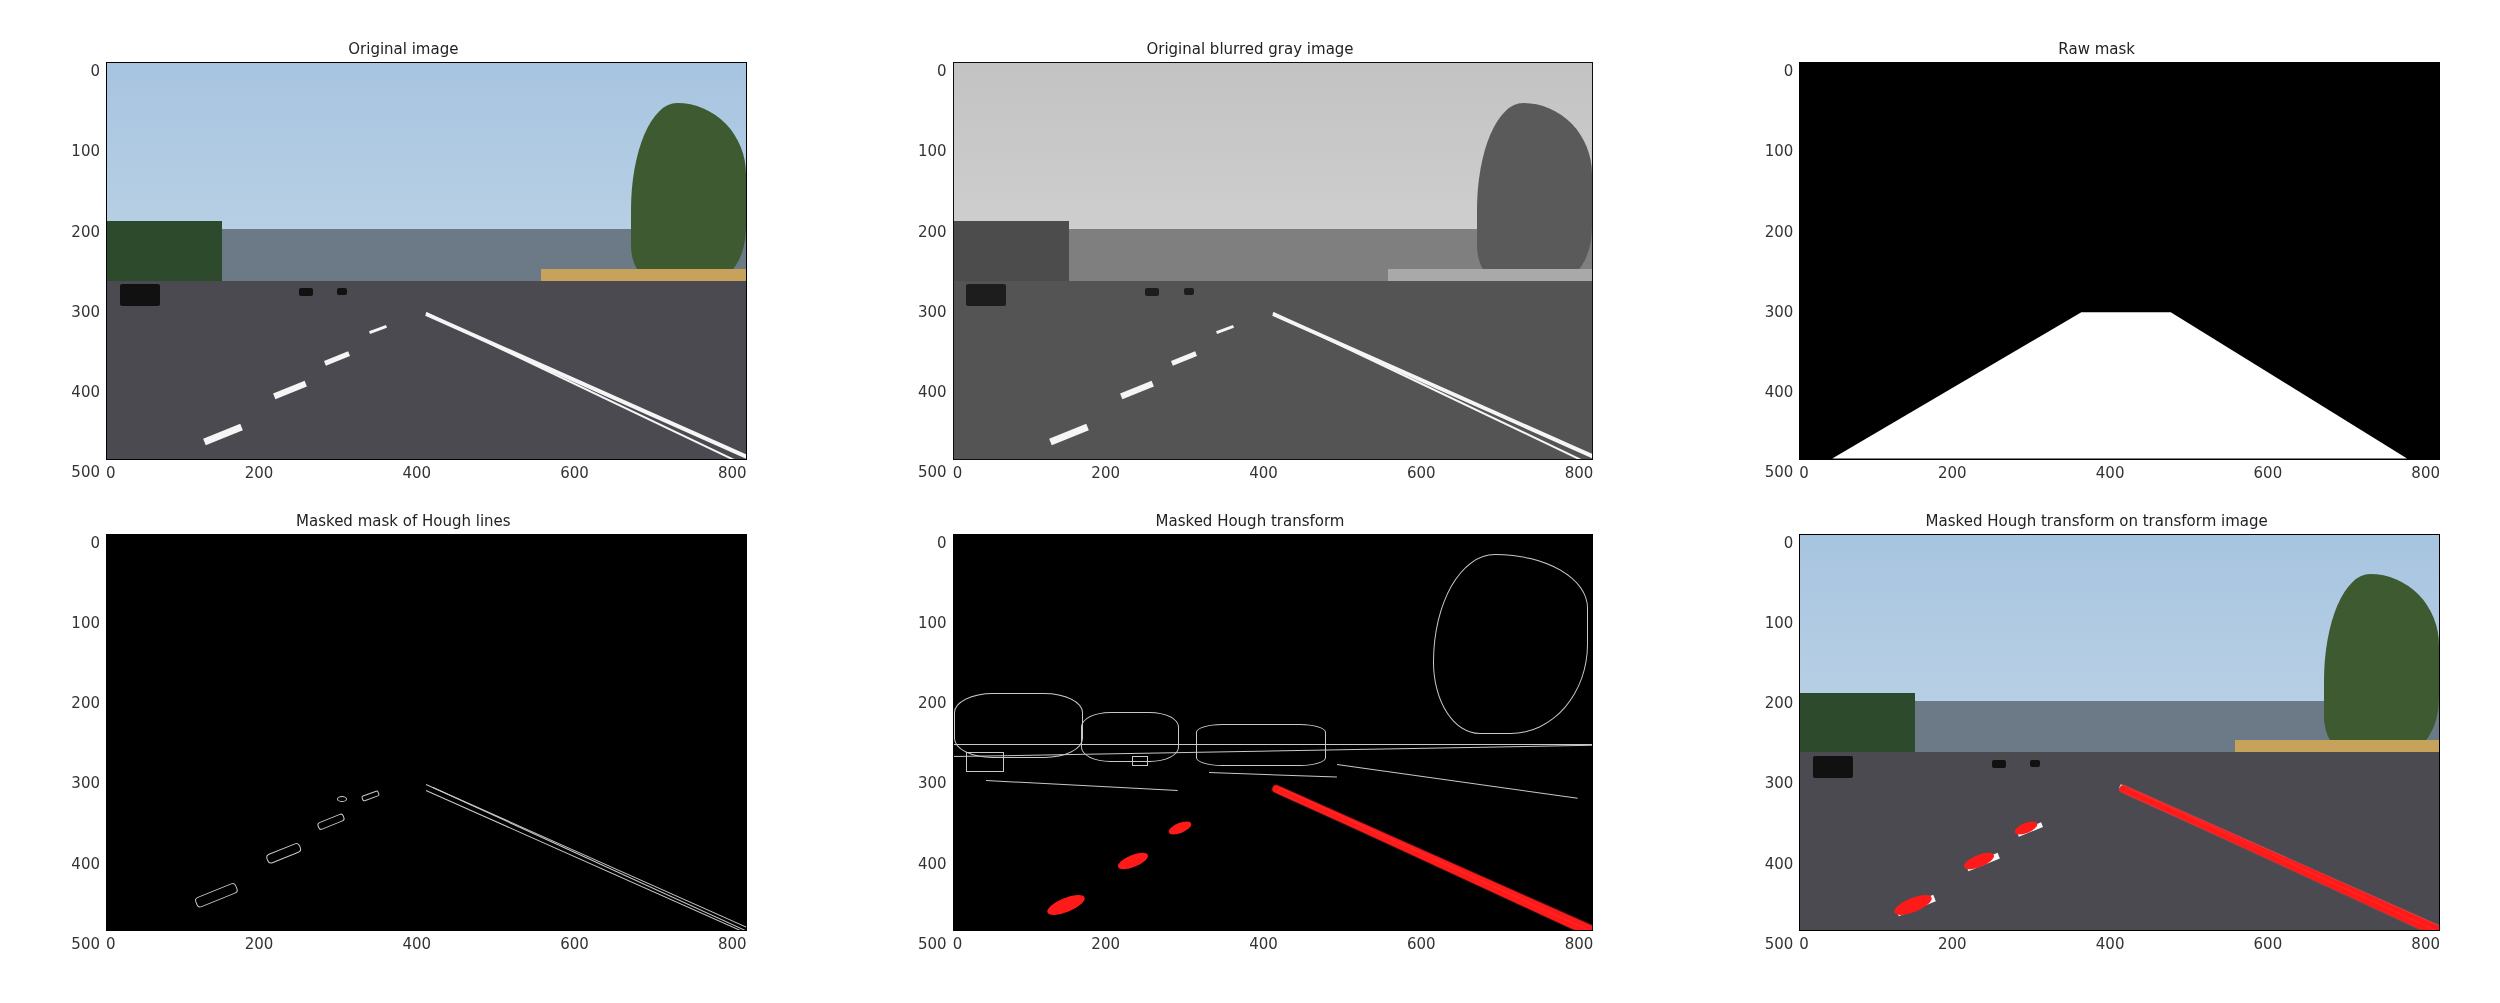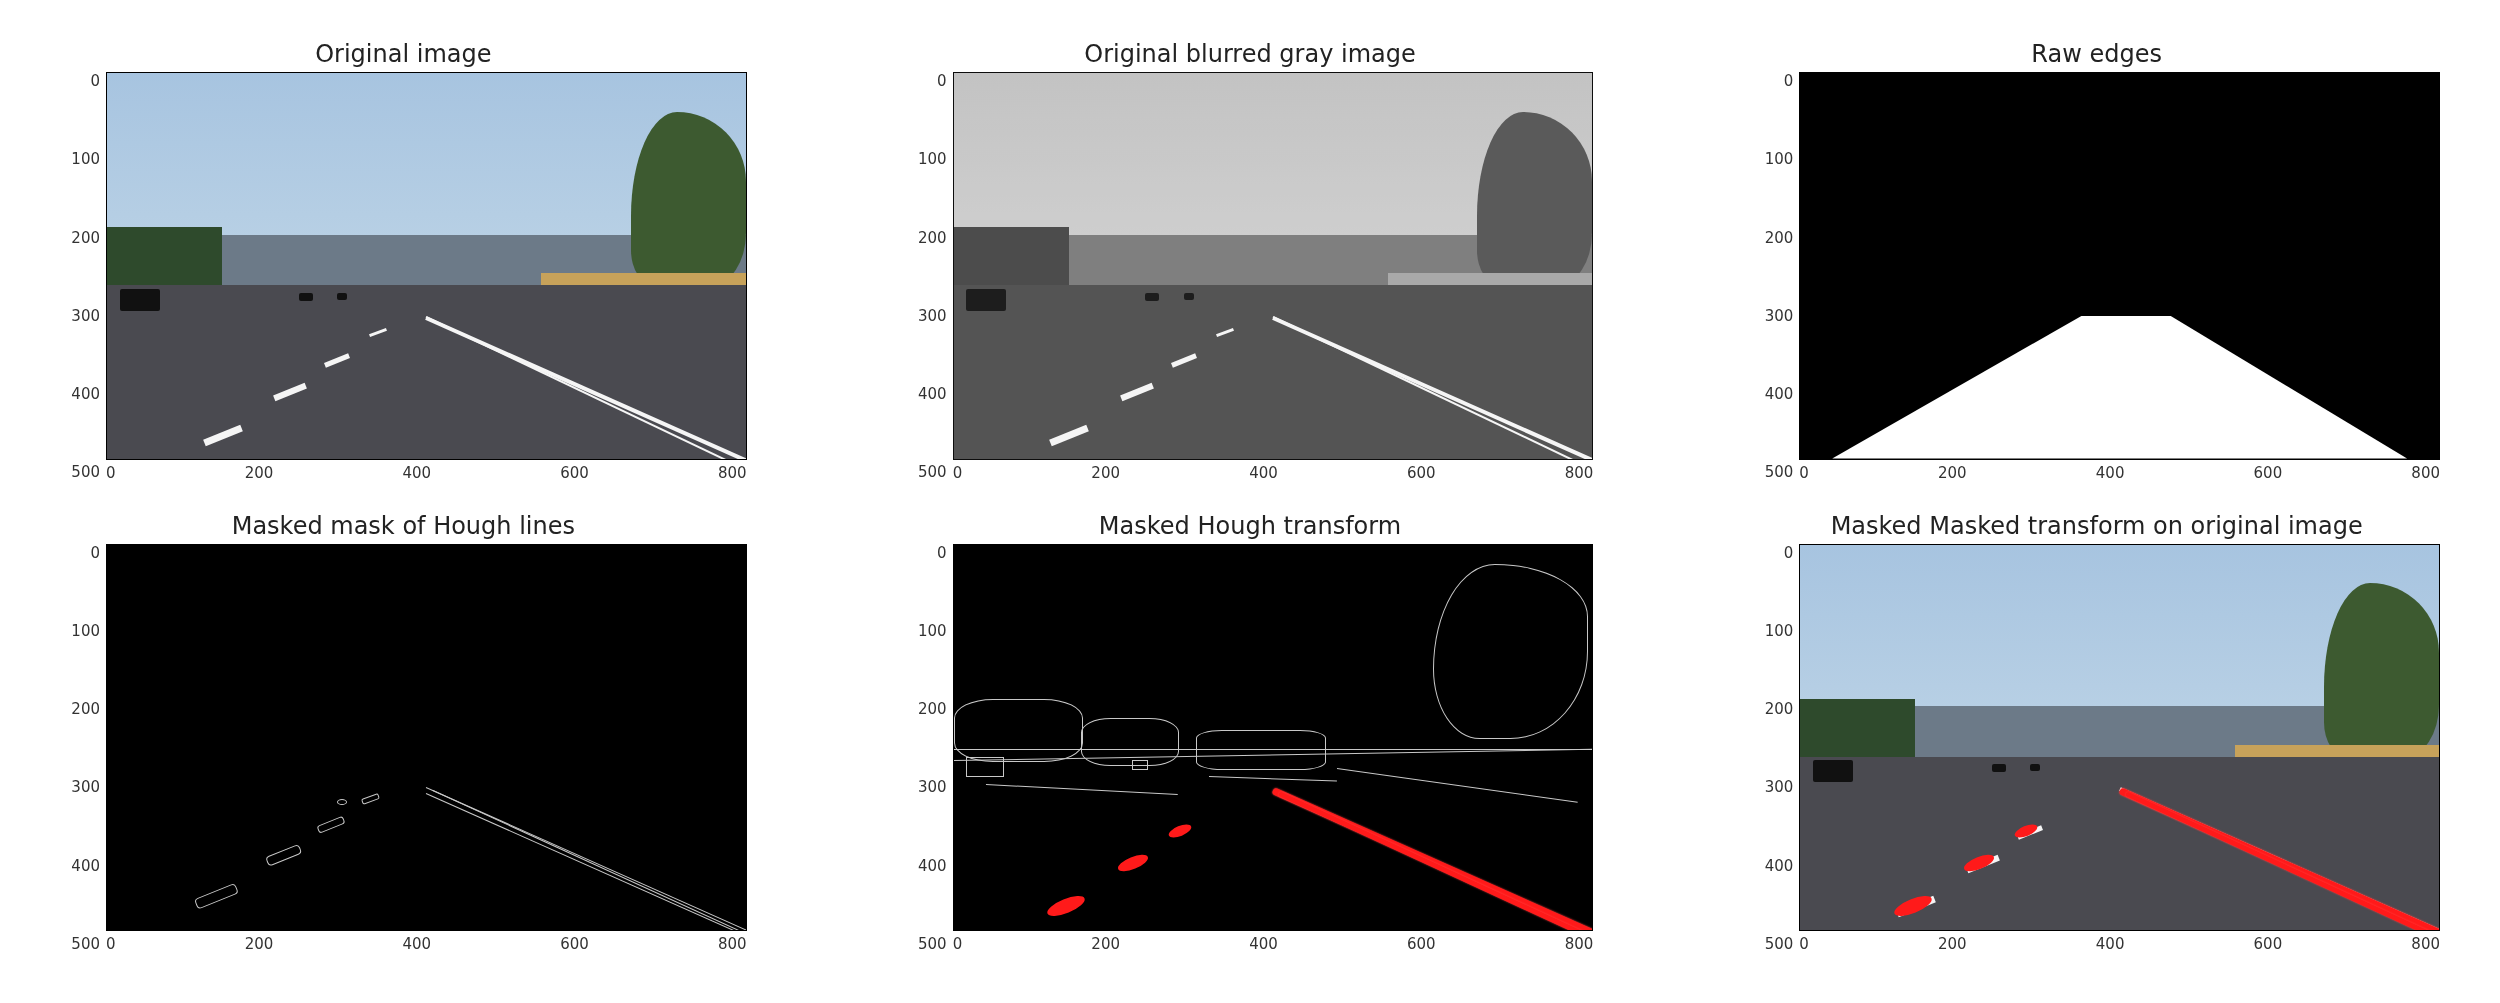--- a/index.html
+++ b/index.html
@@ -20,21 +20,21 @@
     column-gap: 160px;
     row-gap: 30px;
   }
   .subplot {
     position: relative;
     display: flex;
     flex-direction: column;
     align-items: center;
   }
   .title {
-    font-size: 24px;
+    font-size: 15px;
     margin-bottom: 4px;
     font-weight: 400;
   }
   .axes-area {
     position: relative;
     width: 100%;
     height: 100%;
     display: flex;
   }
   .yaxis {
@@ -183,21 +183,21 @@
           <span>200</span>
           <span>400</span>
           <span>600</span>
           <span>800</span>
         </div>
       </div>
     </div>
   </div>
 
   <div class="subplot">
-    <div class="title">Raw edges</div>
+    <div class="title">Raw mask</div>
     <div class="axes-area">
       <div class="yaxis">
         <span>0</span>
         <span>100</span>
         <span>200</span>
         <span>300</span>
         <span>400</span>
         <span>500</span>
       </div>
       <div class="plot-and-x">
@@ -291,21 +291,21 @@
           <span>200</span>
           <span>400</span>
           <span>600</span>
           <span>800</span>
         </div>
       </div>
     </div>
   </div>
 
   <div class="subplot">
-    <div class="title">Masked Masked transform on original image</div>
+    <div class="title">Masked Hough transform on transform image</div>
     <div class="axes-area">
       <div class="yaxis">
         <span>0</span>
         <span>100</span>
         <span>200</span>
         <span>300</span>
         <span>400</span>
         <span>500</span>
       </div>
       <div class="plot-and-x">

